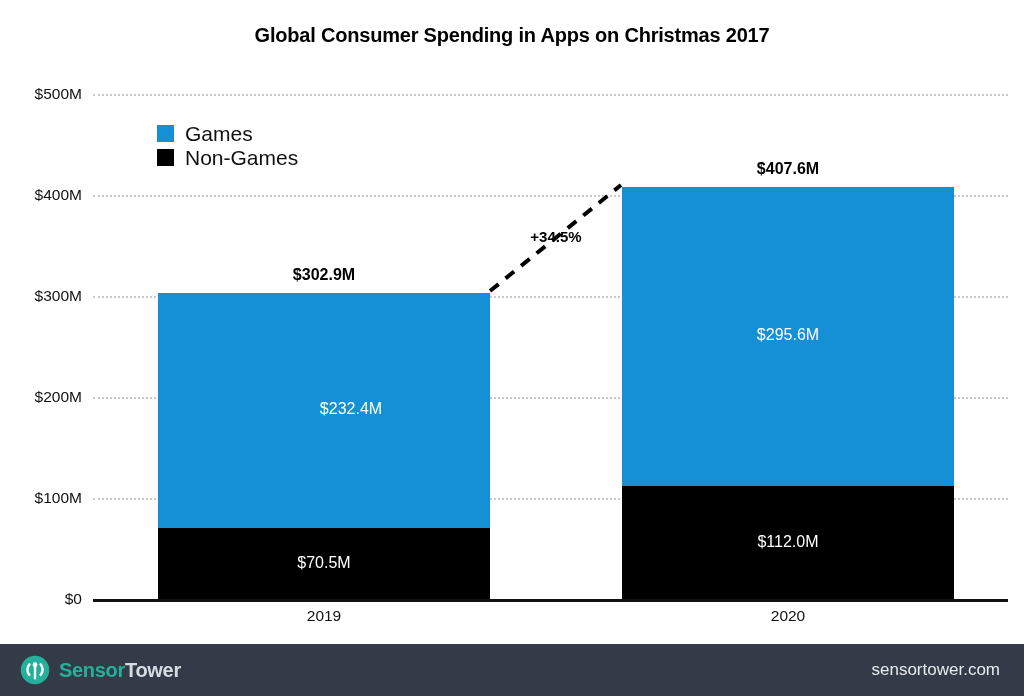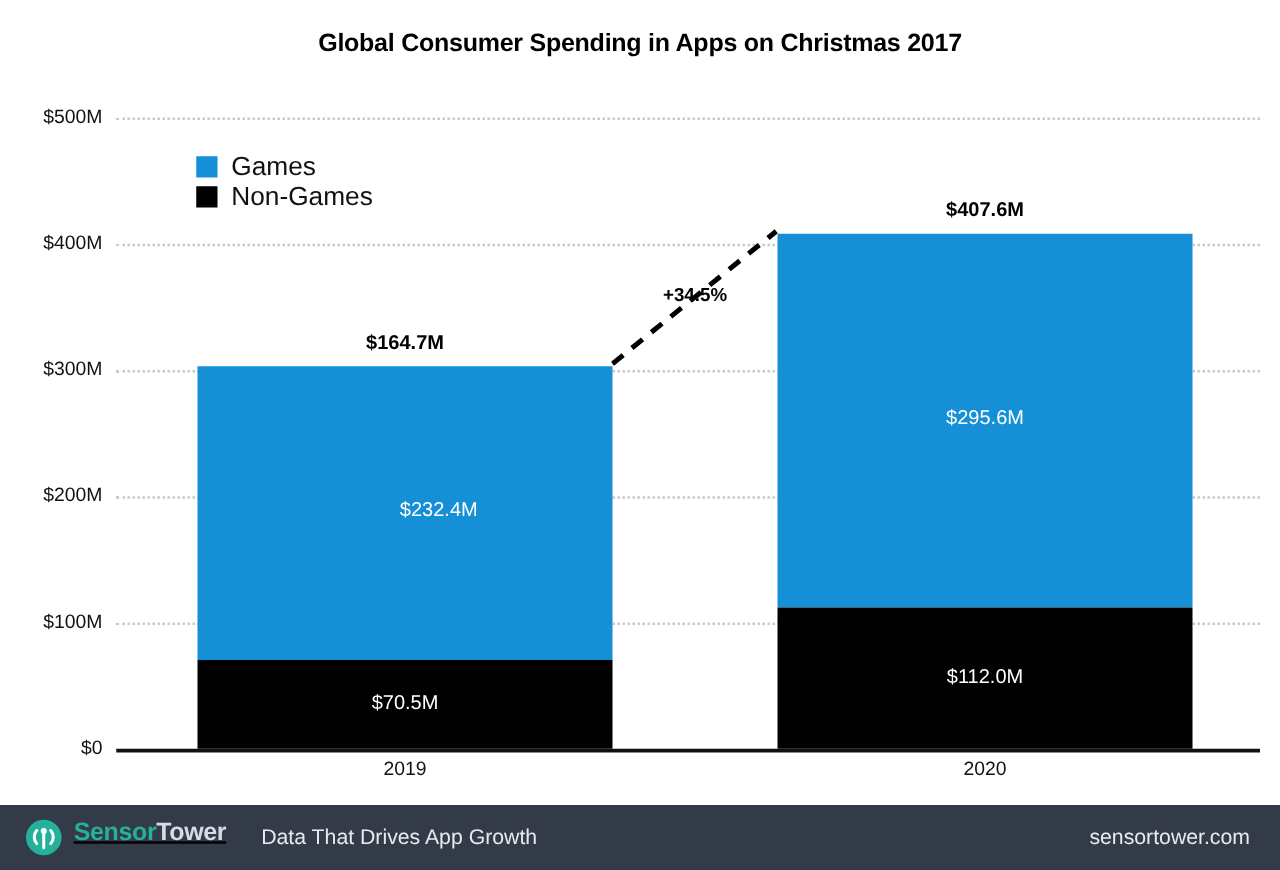--- a/index.html
+++ b/index.html
@@ -170,22 +170,22 @@
     left: 0;
     bottom: 0;
     width: 1024px;
     height: 52px;
     background: #333b48;
     display: flex;
     align-items: center;
   }
   .footer-left {
     display: flex;
+    align-items: center;
     margin-left: 20px;
-    text-decoration: underline;
   }
   .logo-icon {
     width: 30px;
     height: 30px;
     flex: 0 0 auto;
     margin-right: 9px;
   }
   .logo-word {
     font-size: 20px;
     font-weight: bold;
@@ -228,21 +228,21 @@
     <div class="y-tick-label" style="top:498px;">$100M</div>
     <div class="y-tick-label" style="top:599px;">$0</div>
   </div>
 
   <div class="bar-seg seg-games" style="left:158px; top:293px; width:332px; height:235px;"></div>
   <div class="bar-seg seg-nongames" style="left:158px; top:528px; width:332px; height:71px;"></div>
 
   <div class="seg-label" style="left:324px; top:409px;margin-left:27px;">$232.4M</div>
   <div class="seg-label" style="left:324px; top:563px;">$70.5M</div>
 
-  <div class="bar-total-label" style="left:324px; top:266px;">$164.7M</div>
+  <div class="bar-total-label" style="left:324px; top:266px;">$302.9M</div>
 
   <div class="bar-seg seg-games" style="left:622px; top:187px; width:332px; height:299px;"></div>
   <div class="bar-seg seg-nongames" style="left:622px; top:486px; width:332px; height:113px;"></div>
 
   <div class="seg-label" style="left:788px; top:335px;">$295.6M</div>
   <div class="seg-label" style="left:788px; top:542px;">$112.0M</div>
 
   <div class="bar-total-label" style="left:788px; top:160px;">$407.6M</div>
 
   <svg class="growth-line" viewBox="0 0 134 110">
@@ -273,15 +273,14 @@
       <circle cx="20" cy="20" r="19" fill="#25b09b"></circle>
       <path d="M20 14.5 L20 31" stroke="#ffffff" stroke-width="3.2" stroke-linecap="round" fill="none"></path>
       <circle cx="20" cy="13" r="3.2" fill="#ffffff"></circle>
       <path d="M12.5 26.5 A10.5 10.5 0 0 1 12.5 12.5" stroke="#ffffff" stroke-width="3.2" fill="none" stroke-linecap="round"></path>
       <path d="M27.5 26.5 A10.5 10.5 0 0 0 27.5 12.5" stroke="#ffffff" stroke-width="3.2" fill="none" stroke-linecap="round"></path>
     </svg>
     <div class="logo-word">
       <span class="logo-sensor">Sensor</span><span class="logo-tower">Tower</span>
     </div>
   </div>
-  <div class="footer-tagline">Data That Drives App Growth</div>
   <div class="footer-right">sensortower.com</div>
 </div>
 
 </body></html>

